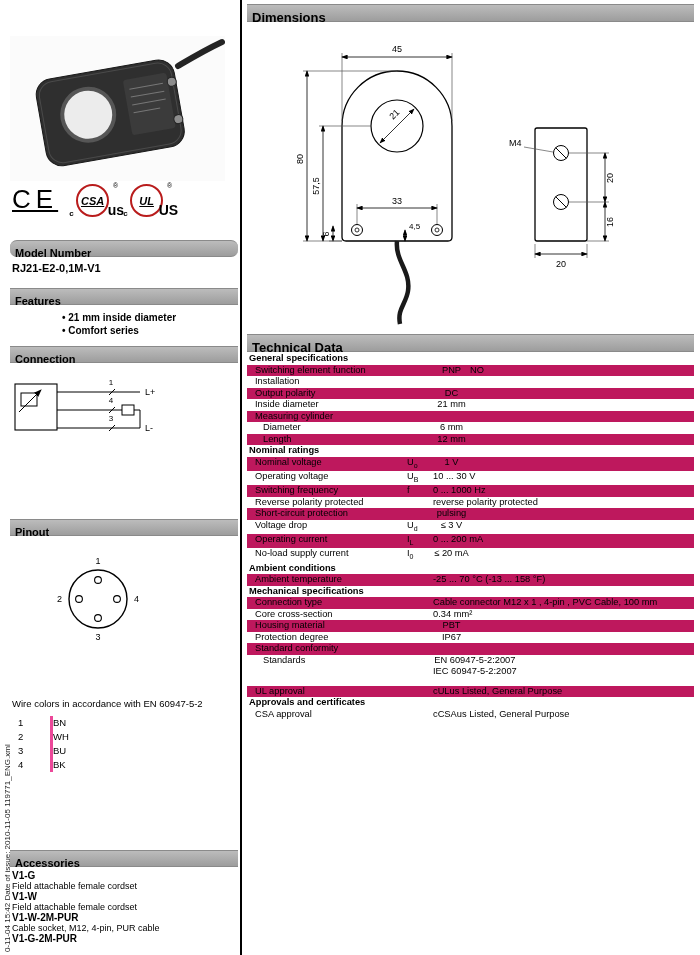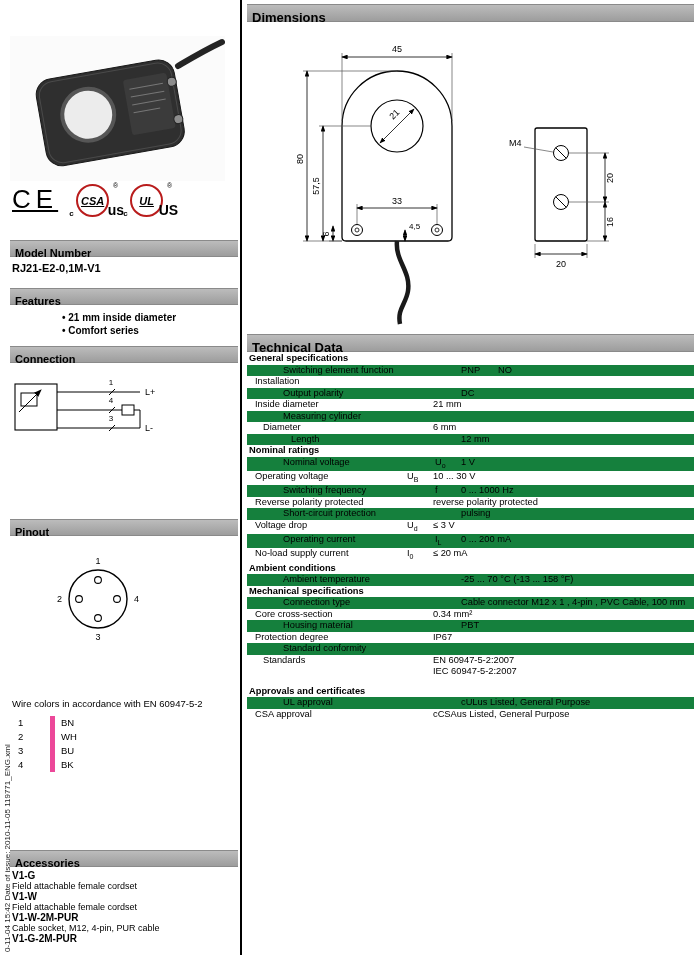--- a/index.html
+++ b/index.html
@@ -30,54 +30,54 @@
   .csa-mark, .ul-mark { position:relative; width:36px; height:36px; }
   .csa-circle, .ul-circle {
     width:33px; height:33px; border:2px solid #b91c1c; border-radius:50%;
     display:flex; align-items:center; justify-content:center;
     font-weight:bold; font-style:italic; font-size:11px;
   }
   .tiny-c { position:absolute; left:-7px; bottom:2px; font-size:8px; font-weight:bold; }
   .tiny-us { position:absolute; right:-12px; bottom:2px; font-size:14px; font-weight:bold;padding-left:31px; }
   .tiny-r { position:absolute; right:-6px; top:-2px; font-size:7px; }
 
-  .model-bar { position:absolute; top:240px; left:0; width:228px; }
+  .model-bar { position:absolute; top:240px; left:0; width:228px;border-radius:7px; }
   .model-value { position:absolute; top:262px; left:2px; font-size:11px; font-weight:bold; }
   .features-bar { position:absolute; top:288px; left:0; width:228px; }
   .features-list { position:absolute; top:311px; left:4px; list-style:none; }
   .features-list li { font-size:10px; font-weight:bold; line-height:13px;margin-left:48px; }
   .features-list li::before { content:"•  "; }
   .connection-bar { position:absolute; top:346px; left:0; width:228px; }
   .connection-svg { position:absolute; top:372px; left:2px; }
   .pinout-bar { position:absolute; top:519px; left:0; width:228px; }
   .pinout-svg { position:absolute; top:552px; left:30px; }
   .wire-note { position:absolute; top:698px; left:2px; font-size:9.5px; }
   .wire-table { position:absolute; top:716px; left:8px; font-size:9.5px; }
   .wire-row { display:flex; line-height:14px; }
   .wire-pin { width:32px; }
-  .wire-color { border-left:5px solid #ec4899; padding-left:6px; width:50px; }
+  .wire-color { border-left:3px solid #ec4899; padding-left:0; width:50px; }
   .accessories-bar { position:absolute; top:850px; left:0; width:228px; }
   .accessories-list { position:absolute; top:870px; left:2px; width:224px; }
   .acc-name { font-size:10px; font-weight:bold; margin-top:0; line-height:11px; }
   .acc-desc { font-size:9px; line-height:10px; }
 
   
   .dims-bar { position:absolute; top:4px; left:0; width:447px; }
   .dims-svg { position:absolute; top:26px; left:0; }
   .tech-bar { position:absolute; top:334px; left:0; width:447px; }
   .tech-table { position:absolute; top:353px; left:0; width:447px; font-size:9.3px; }
   .trow { display:flex; min-height:11.5px; line-height:11.5px; }
-  .trow.shaded { background:#15803d;padding-left:28px; }
+  .trow.shaded { background:#be185d; }
   .tsec { font-weight:bold; padding-left:2px; }
   .tlabel { width:160px; padding-left:8px; flex:none; }
   .tlabel.ind1 { padding-left:16px; }
   .tsym { width:26px; flex:none; }
   .tsym sub { font-size:7px; }
   .tval { flex:1; white-space:pre-line; }
-  .tv1 { display:inline-block; min-width:37px; }
+  .tv1 { display:inline-block; min-width:37px;text-align:center; }
   svg text { font-family:"Liberation Sans","DejaVu Sans",sans-serif; }
 </style>
 </head>
 <body>
 
 <div class="side-text">0-11-04 15:42      Date of issue: 2010-11-05      119771_ENG.xml</div>
 <div class="col-divider"></div>
 
 <div class="left-col">
 
@@ -382,25 +382,25 @@
         <span class="tsym"></span>
         <span class="tval"><span class="tv1"></span></span>
       </div>
       <div class="trow tdata">
         <span class="tlabel ind1">Standards</span>
         <span class="tsym"></span>
         <span class="tval"><span class="tv1">EN 60947-5-2:2007
 IEC 60947-5-2:2007</span></span>
       </div>
       <div style="height: 8px;"></div>
+      <div class="trow tdata shaded">
+        <span class="tlabel">UL approval</span>
+        <span class="tsym"></span>
+        <span class="tval"><span class="tv1">cULus Listed, General Purpose</span></span>
+      </div>
       <div class="trow tsec">Approvals and certificates</div>
-      <div class="trow tdata shaded">
-        <span class="tlabel">UL approval</span>
-        <span class="tsym"></span>
-        <span class="tval"><span class="tv1">cULus Listed, General Purpose</span></span>
-      </div>
       <div class="trow tdata">
         <span class="tlabel">CSA approval</span>
         <span class="tsym"></span>
         <span class="tval"><span class="tv1">cCSAus Listed, General Purpose</span></span>
       </div>
     </div>
 </div>
 
 </body></html>

